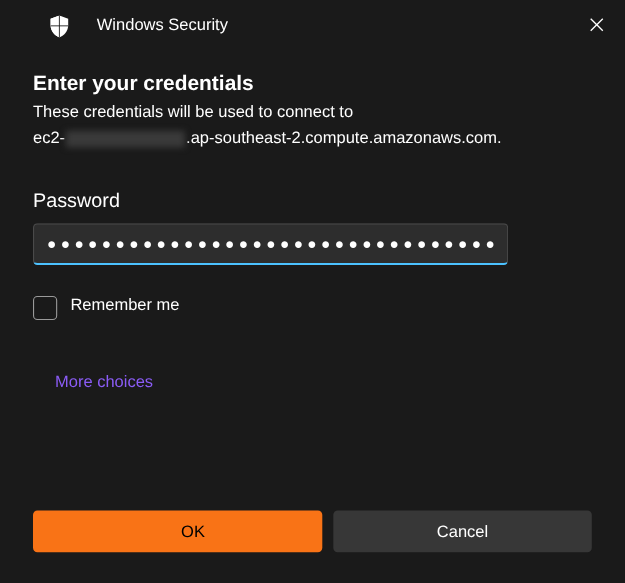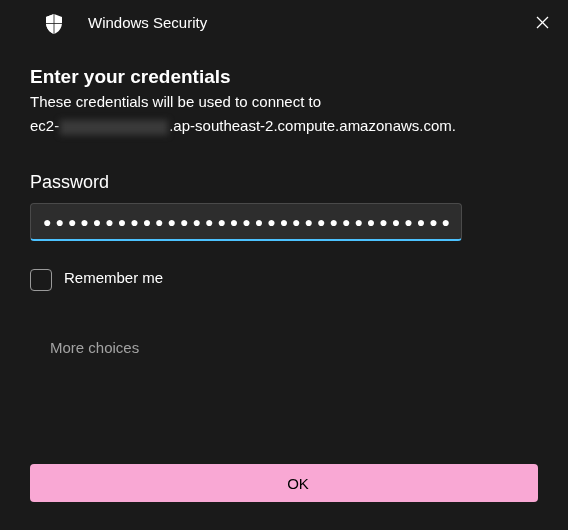--- a/index.html
+++ b/index.html
@@ -117,21 +117,21 @@
       border: 1.5px solid #9a9a9a;
       border-radius: 4px;
       background: transparent;
       cursor: pointer;
     }
     .checkbox-label {
       font-size: 15px;
       color: #ffffff;
     }
     .more-choices {
-      color: #a3a3a3;
+      color: #8b5cf6;
       font-size: 15px;
       margin-top: 48px;
       margin-left: 20px;
       cursor: pointer;
     }
     .button-row {
       display: flex;
       gap: 10px;
       padding: 0 30px 28px 30px;
       margin-top: auto;
@@ -139,21 +139,21 @@
     .btn {
       flex: 1;
       height: 38px;
       border-radius: 4px;
       font-size: 15px;
       cursor: pointer;
       border: none;
       font-family: inherit;
     }
     .btn-primary {
-      background: #f9a8d4;
+      background: #f97316;
       color: #000000;
       padding-left: 28px;
     }
     .btn-secondary {
       background: #373737;
       color: #ffffff;
     }
   </style>
 </head>
 <body>
@@ -192,14 +192,15 @@
     <div class="checkbox-row">
       <div class="checkbox"></div>
       <span class="checkbox-label">Remember me</span>
     </div>
 
     <div class="more-choices">More choices</div>
   </div>
 
   <div class="button-row">
     <button class="btn btn-primary">OK</button>
+    <button class="btn btn-secondary">Cancel</button>
   </div>
 </div>
 
 </body></html>

